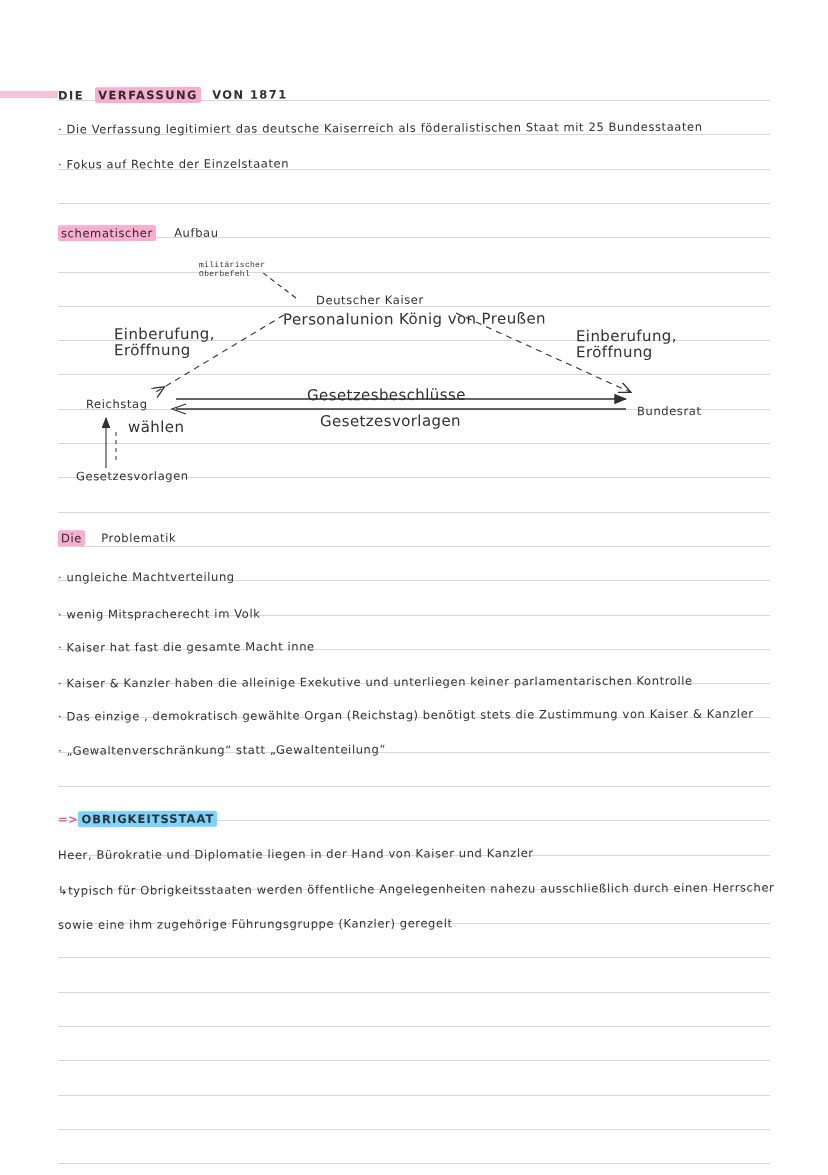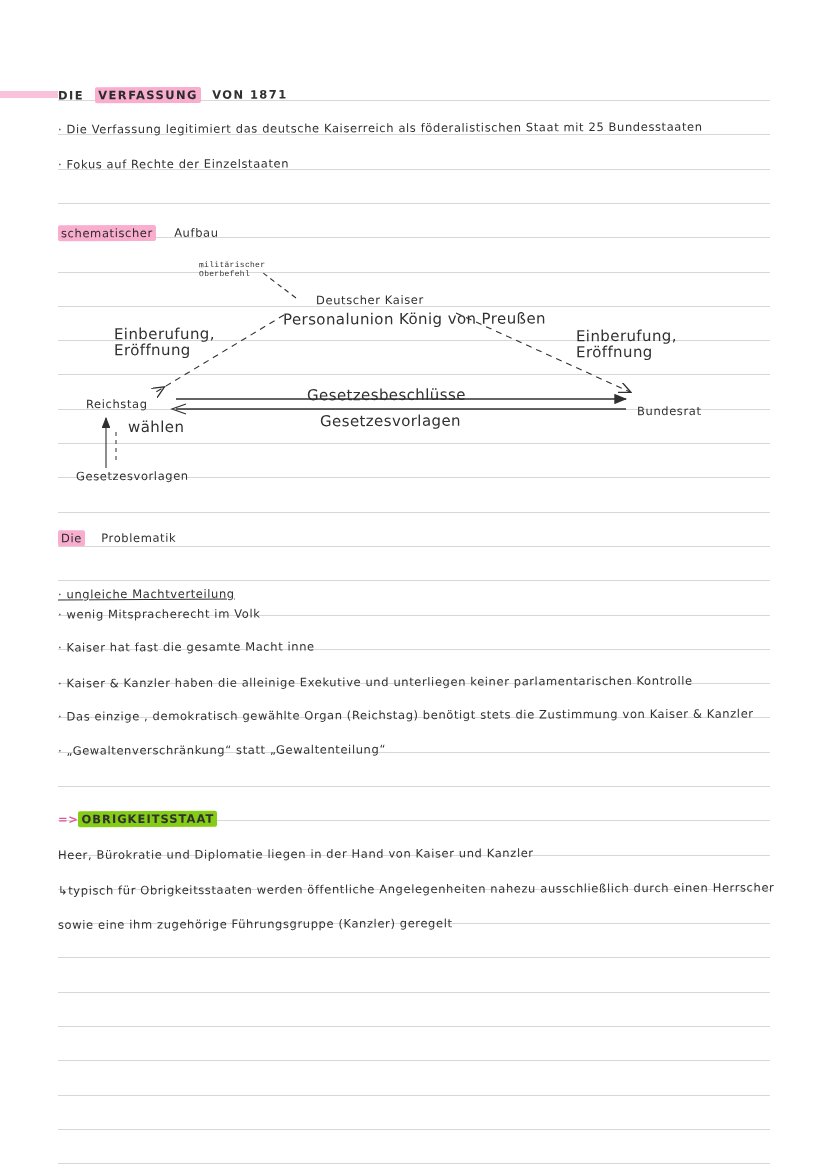--- a/index.html
+++ b/index.html
@@ -53,21 +53,21 @@
   .hw.tiny  { font-size: 8px;  letter-spacing: .3px; font-family: Liberation Mono, monospace; }
   .hw.bold  { font-weight: bold; }
 
   .hl {
     background: #f9aed0;
     padding: 1px 3px 1px 3px;
     border-radius: 2px;
     color: #2b2b2b;
   }
   .hl-strong {
-    background: #84cc16;
+    background: #7dd3fc;
     padding: 1px 3px;
     border-radius: 2px;
     font-weight: bold;
     letter-spacing: 1px;
   }
   .pinktext { color: #e0559a; font-weight: bold; }
 
   
   #diagram {
     position: absolute;
@@ -185,21 +185,21 @@
 <div class="hw small" style="left:320px; top:412px;">Gesetzesvorlagen</div>
 
 <div class="hw small" style="left:128px; top:418px;">wählen</div>
 <div class="hw" style="left:76px; top:469px;">Gesetzesvorlagen</div>
 
 <div class="hw" style="left:58px; top:531px;">
   <span class="hl">Die</span>
   <span style="margin-left:12px;">Problematik</span>
 </div>
 
-<div class="hw" style="left:58px; top:587px;text-decoration:underline;">· ungleiche    Machtverteilung</div>
+<div class="hw" style="left:58px; top:570px;">· ungleiche    Machtverteilung</div>
 <div class="hw" style="left:58px; top:607px;">· wenig  Mitspracherecht  im  Volk</div>
 <div class="hw" style="left:58px; top:640px;">· Kaiser   hat  fast  die  gesamte   Macht  inne</div>
 <div class="hw" style="left:58px; top:675px;">· Kaiser &amp; Kanzler  haben  die  alleinige  Exekutive   und  unterliegen  keiner  parlamentarischen  Kontrolle</div>
 <div class="hw" style="left:58px; top:708px;">· Das   einzige , demokratisch  gewählte  Organ  (Reichstag) benötigt   stets  die   Zustimmung  von  Kaiser &amp; Kanzler</div>
 <div class="hw" style="left:58px; top:743px;">· „Gewaltenverschränkung“    statt    „Gewaltenteilung“</div>
 
 <div class="hw" style="left:58px; top:812px;">
   <span class="pinktext">=&gt;</span><span class="hl-strong">OBRIGKEITSSTAAT</span>
 </div>
 

